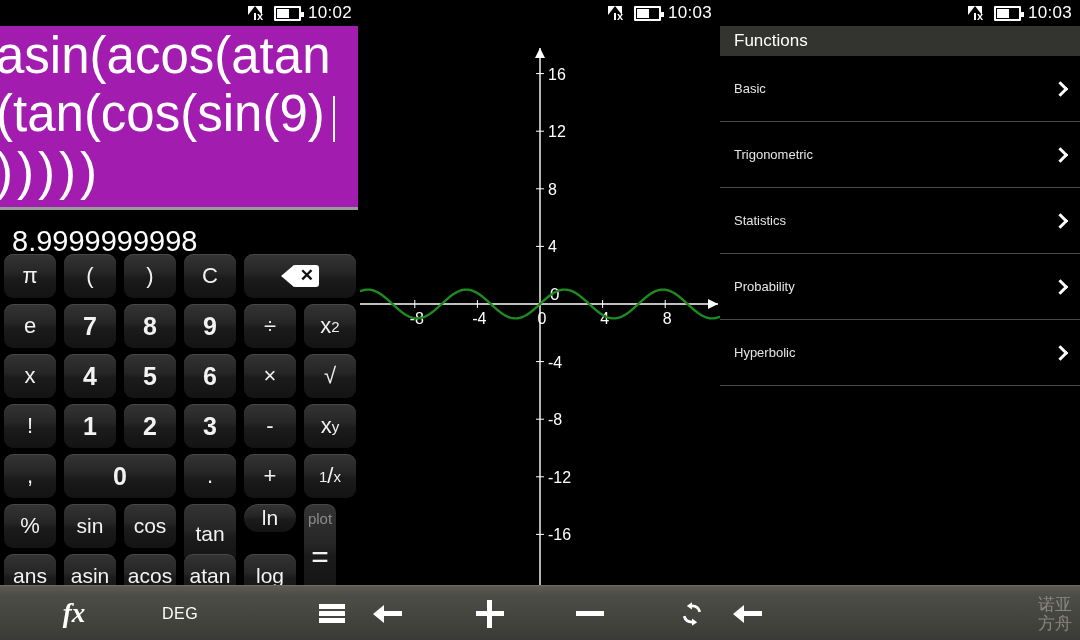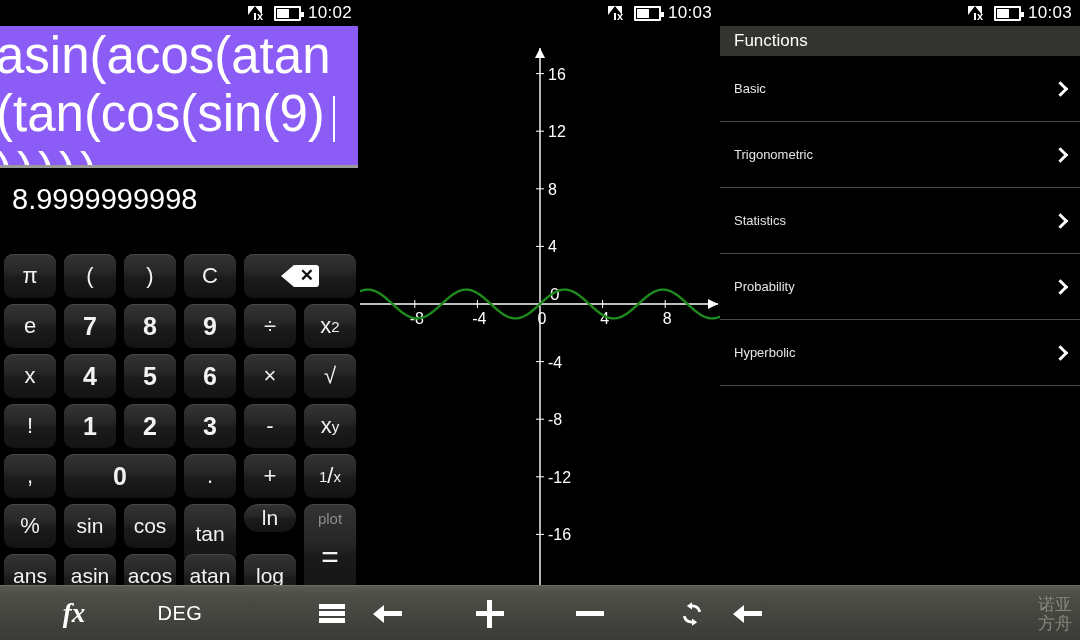--- a/index.html
+++ b/index.html
@@ -16,21 +16,21 @@
       border-left:7px solid #fff; border-right:7px solid #fff; border-bottom:9px solid transparent; }
   .sig-icon .stem { position:absolute; left:6px; top:8px; width:2px; height:7px; background:#fff; }
   .sig-icon .xm { position:absolute; left:9px; top:6px; font-size:11px; line-height:11px; font-weight:bold; color:#fff; }
   .bat-icon { position:relative; width:27px; height:15px; border:2px solid #fff; border-radius:1px; }
   .bat-icon .fill { position:absolute; left:1px; top:1px; width:12px; height:9px; background:#fff; }
   .bat-icon .tip { position:absolute; right:-5px; top:4px; width:3px; height:5px; background:#fff; }
   .clock { font-size:17px; color:#fff; letter-spacing:0.3px; }
 
   
   .panel-calc { position:absolute; left:0; top:26px; width:360px; height:559px; background:#000; }
-  .expr-box { position:relative; width:358px; height:142px; background:#8b5cf6;
+  .expr-box { position:relative; width:358px; height:184px; background:#a21caf;
       border-bottom:3px solid #9a9a9a; overflow:hidden; }
   .expr-line { position:absolute; left:-4px; font-size:51px; line-height:56px; color:#fff;
       white-space:nowrap; font-weight:300; }
   .expr-l1 { top:2px; }
   .expr-l2 { top:60px; }
   .expr-l3 { top:118px; letter-spacing:4px; }
   .caret { position:absolute; left:333px; top:70px; width:2px; height:46px; background:#fff; }
   .result-box { width:360px; height:62px; display:flex; align-items:center; padding-left:12px; background:#000; }
   .result-txt { font-size:29px; color:#fff; font-weight:300; }
 
@@ -67,21 +67,21 @@
   .menu-item-label { font-size:13px; color:#e5e5e5; font-weight:300; }
   .chev { position:absolute; right:14px; top:50%; width:11px; height:11px;
       border-top:3px solid #fff; border-right:3px solid #fff; transform:translateY(-50%) rotate(45deg); }
 
   
   .toolbar { position:absolute; left:0; bottom:0; width:1080px; height:55px;
       background:linear-gradient(180deg,#5b5b54 0%,#4d4d47 18%,#44443f 60%,#3a3a36 100%);
       border-top:1px solid #6c6c66; }
   .tb-item { position:absolute; top:0; height:55px; display:flex; align-items:center; justify-content:center; }
   .tb-fx { font-family:"Liberation Serif", serif; font-style:italic; font-size:27px; color:#fff; font-weight:bold; }
-  .tb-deg { font-size:20px; color:#fff; letter-spacing:0.5px; }
+  .tb-deg { font-size:16px; color:#fff; letter-spacing:0.5px; }
   .ic-ham { width:26px; height:19px; display:flex; flex-direction:column; justify-content:space-between; }
   .ic-ham i { display:block; width:26px; height:5px; background:#fff; }
   .ic-arrow { position:relative; width:30px; height:22px; }
   .ic-arrow .shaft { position:absolute; left:7px; top:8px; width:22px; height:5px; background:#fff; }
   .ic-arrow .head { position:absolute; left:0; top:2px; width:0; height:0;
       border-top:9px solid transparent; border-bottom:9px solid transparent; border-right:11px solid #fff; }
   .ic-plus { position:relative; width:28px; height:28px; }
   .ic-plus .h { position:absolute; left:0; top:11px; width:28px; height:5px; background:#fff; }
   .ic-plus .v { position:absolute; left:11px; top:0; width:5px; height:28px; background:#fff; }
   .ic-minus { width:28px; height:5px; background:#fff; }
@@ -189,21 +189,21 @@
       <div class="key" style="left:184px;top:204px;width:52px;height:44px;">.</div>
       <div class="key" style="left:244px;top:204px;width:52px;height:44px;">+</div>
       <div class="key" style="left:304px;top:204px;width:52px;height:44px;"><span class="sup">1</span>/<span class="sub">x</span></div>
 
       <div class="key" style="left:4px;top:254px;width:52px;height:44px;">%</div>
       <div class="key small" style="left:64px;top:254px;width:52px;height:44px;">sin</div>
       <div class="key small" style="left:124px;top:254px;width:52px;height:44px;">cos</div>
       <div class="key small" style="left:184px;top:254px;width:52px;height:60px;">tan</div>
       <div class="key small" style="left:244px;top:254px;width:52px;height:28px;border-radius:19px;">ln</div>
 
-      <div class="key key-eq" style="left:304px;top:254px;width:52px;height:94px;">
+      <div class="key key-eq" style="left:304px;top:254px;width:32px;height:94px;">
         <span class="plot-lbl">plot</span>
         <span class="eq-lbl">=</span>
       </div>
 
       <div class="key small" style="left:4px;top:304px;width:52px;height:44px;">ans</div>
       <div class="key small" style="left:64px;top:304px;width:52px;height:44px;">asin</div>
       <div class="key small" style="left:124px;top:304px;width:52px;height:44px;">acos</div>
       <div class="key small" style="left:184px;top:304px;width:52px;height:44px;">atan</div>
       <div class="key small" style="left:244px;top:304px;width:52px;height:44px;">log</div>
     </div>

